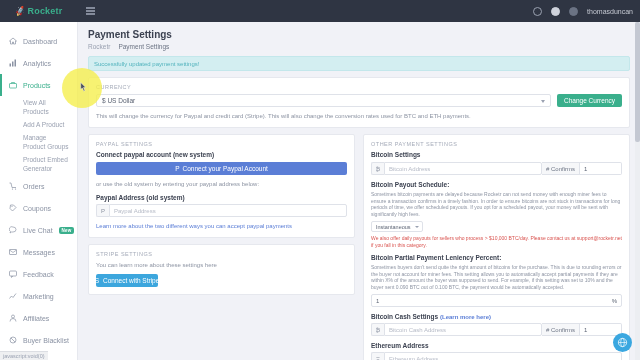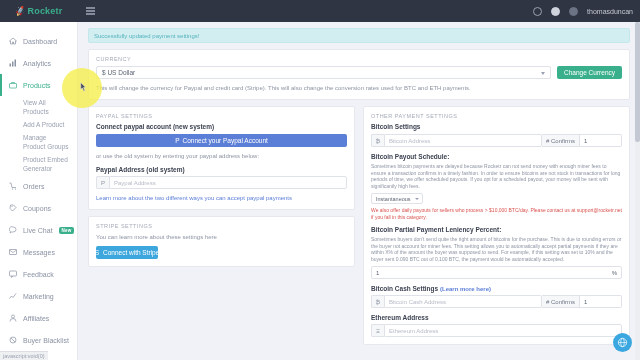--- a/index.html
+++ b/index.html
@@ -336,20 +336,27 @@
             <circle cx="8" cy="8" r="3" fill="none" stroke="#3aaf8c" stroke-width="1.4"></circle>
             <circle cx="8" cy="8" r="6" fill="none" stroke="#3aaf8c" stroke-width="1.2" stroke-dasharray="2 2"></circle>
           </svg>
       </span>
       <span>Settings</span>
     </div>
   </div>
 
   <div class="main">
 
+    <div class="page-head">
+      <div class="page-title">Payment Settings</div>
+      <div class="crumbs">
+        <span>Rocketr</span>
+        <span class="c-active">Payment Settings</span>
+      </div>
+    </div>
 
     <div class="alert">
       <span class="alert-text">Successfully updated payment settings!</span>
     </div>
 
     <div class="card currency-card">
       <div class="card-label">Currency</div>
       <div class="card-body">
         <div class="row">
           <div class="select">

